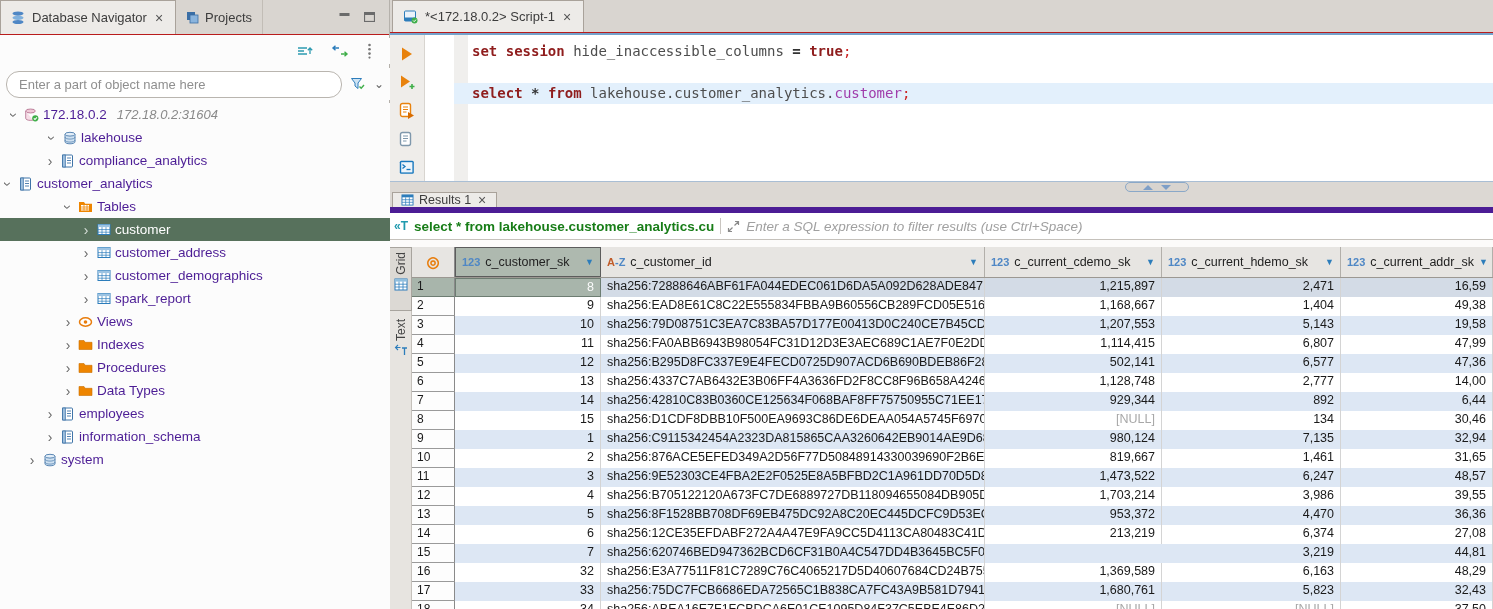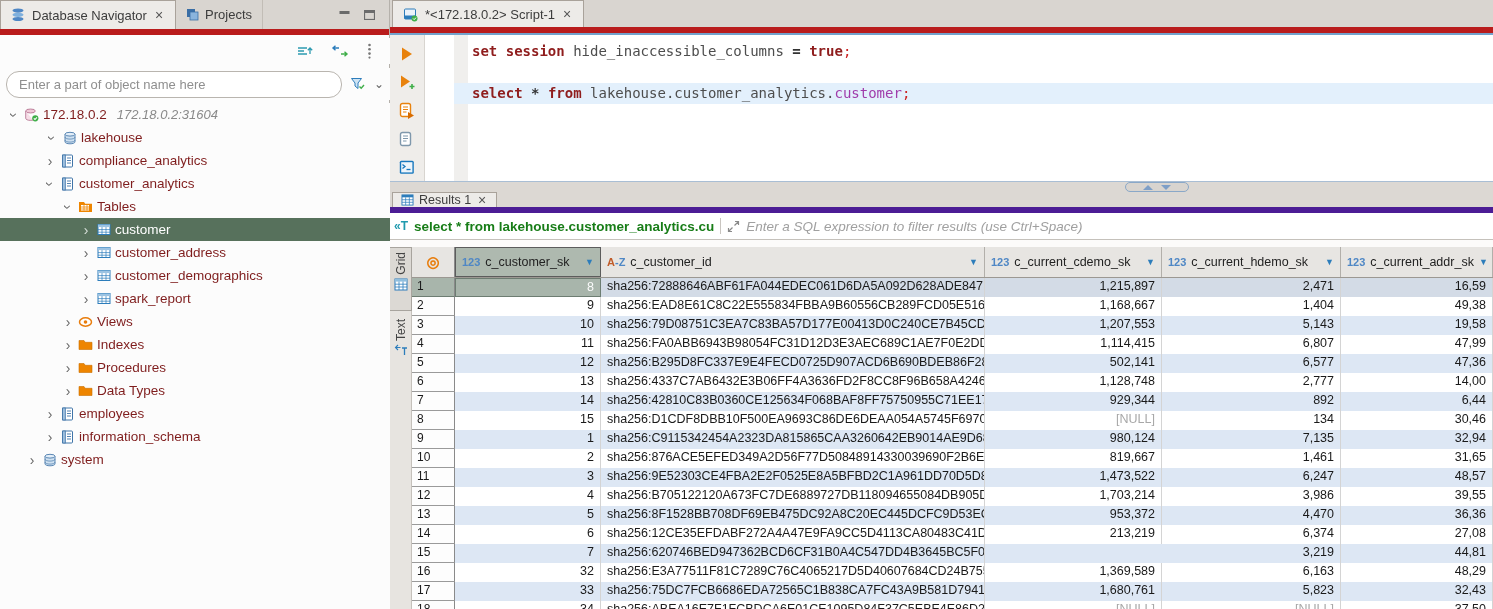--- a/index.html
+++ b/index.html
@@ -2,39 +2,39 @@
 <html><head>
 <meta charset="utf-8">
 <style>
   * { box-sizing: border-box; margin:0; padding:0; }
   html,body { width:1493px; height:609px; overflow:hidden; }
   body { font-family:"Liberation Sans", sans-serif; font-size:13px; color:#333; background:#e4e1dd; }
   .app { position:relative; width:1493px; height:609px; overflow:hidden; }
   .abs { position:absolute; }
 
   
-  .tabbar { background:#d9d5d0; border-bottom:6px solid #b91c1c; display:flex; align-items:stretch; }
+  .tabbar { background:#d9d5d0; border-bottom:1px solid #b91c1c; display:flex; align-items:stretch; }
   .tab { display:flex; align-items:center; gap:6px; padding:0 10px; color:#3c3c3c; border-right:1px solid #c2bdb6; }
   .tab.active { background:#edebe8; border:1px solid #a9a29a; border-bottom:none; }
   .tab .close { color:#555; font-size:14px; padding:0 2px; }
   .winbtns { margin-left:auto; display:flex; align-items:center; gap:14px; padding-right:14px; }
 
   
   #nav-panel { left:0; top:0; width:390px; height:609px; background:#fcfcfc; border-right:1px solid #b5b1ab; }
   #nav-tabbar { height:35px; }
   #nav-toolbar { top:38px; left:0; width:390px; height:26px; background:#fcfcfc; display:flex; justify-content:flex-end; align-items:center; gap:18px; padding-right:18px; }
   #nav-search { top:68px; left:0; width:390px; height:32px; display:flex; align-items:center; gap:8px; padding:0 6px; background:#fcfcfc;}
   #nav-search input { flex:1; height:27px; border:1px solid #b9b5af; border-radius:13px; padding:0 12px; font-size:13px; color:#444; background:#fff; outline:none; font-family:"Liberation Sans",sans-serif; }
   #nav-search input::placeholder { color:#8f8f8f; }
   #nav-tree { top:103px; left:0; width:390px; bottom:0; overflow:hidden; background:#fcfcfc; }
   .tree-row { height:23px; display:flex; align-items:center; white-space:nowrap; cursor:default; }
   .tree-row .chev { width:16px; text-align:center; color:#666; font-size:14px; display:inline-block; }
   .tree-row .chev.open { transform:rotate(90deg); }
   .tree-row .ticon { width:19px; display:inline-flex; justify-content:center; align-items:center; }
-  .tree-row .tlabel { font-size:13.5px; color:#7f1d1d; padding-left:2px; }
+  .tree-row .tlabel { font-size:13.5px; color:#4c1d95; padding-left:2px; }
   .tree-row .tdetail { font-size:13px; color:#8a8a8a; font-style:italic; margin-left:10px; }
   .tree-row.sel { background:#57715c; }
   .tree-row.sel .tlabel { color:#fff; }
   .tree-row.sel .chev { color:#d8e0da; }
 
   
   #editor-panel { left:390px; top:0; width:1103px; height:181px; background:#fff; }
   #ed-tabbar { height:33px; }
   #ed-blueline { top:33px; left:0; width:1103px; height:2px; background:#73a2cc; }
   #ed-toolbar { top:35px; left:0; width:35px; height:146px; background:#efedea; border-right:1px solid #d8d5d0; display:flex; flex-direction:column; align-items:center; padding-top:11px; gap:12px; }
@@ -193,21 +193,21 @@
           <span class="chev ">›</span>
           <span class="ticon">
             <svg width="13" height="14" viewBox="0 0 13 14">
               <rect x="1.5" y="1" width="10" height="12" rx="1" fill="#fff" stroke="#3f74a8"></rect>
               <rect x="1.5" y="1" width="2.8" height="12" fill="#9fc0de" stroke="#3f74a8" stroke-width="0.8"></rect>
               <path d="M6 4h4M6 6.5h4M6 9h4" stroke="#3f74a8" stroke-width="0.9"></path>
             </svg>
           </span>
           <span class="tlabel">compliance_analytics</span>
         </div>
-        <div class="tree-row" style="padding-left: 42px;">
+        <div class="tree-row" style="">
           <span class="chev open">›</span>
           <span class="ticon">
             <svg width="13" height="14" viewBox="0 0 13 14">
               <rect x="1.5" y="1" width="10" height="12" rx="1" fill="#fff" stroke="#3f74a8"></rect>
               <rect x="1.5" y="1" width="2.8" height="12" fill="#9fc0de" stroke="#3f74a8" stroke-width="0.8"></rect>
               <path d="M6 4h4M6 6.5h4M6 9h4" stroke="#3f74a8" stroke-width="0.9"></path>
             </svg>
           </span>
           <span class="tlabel">customer_analytics</span>
         </div>

